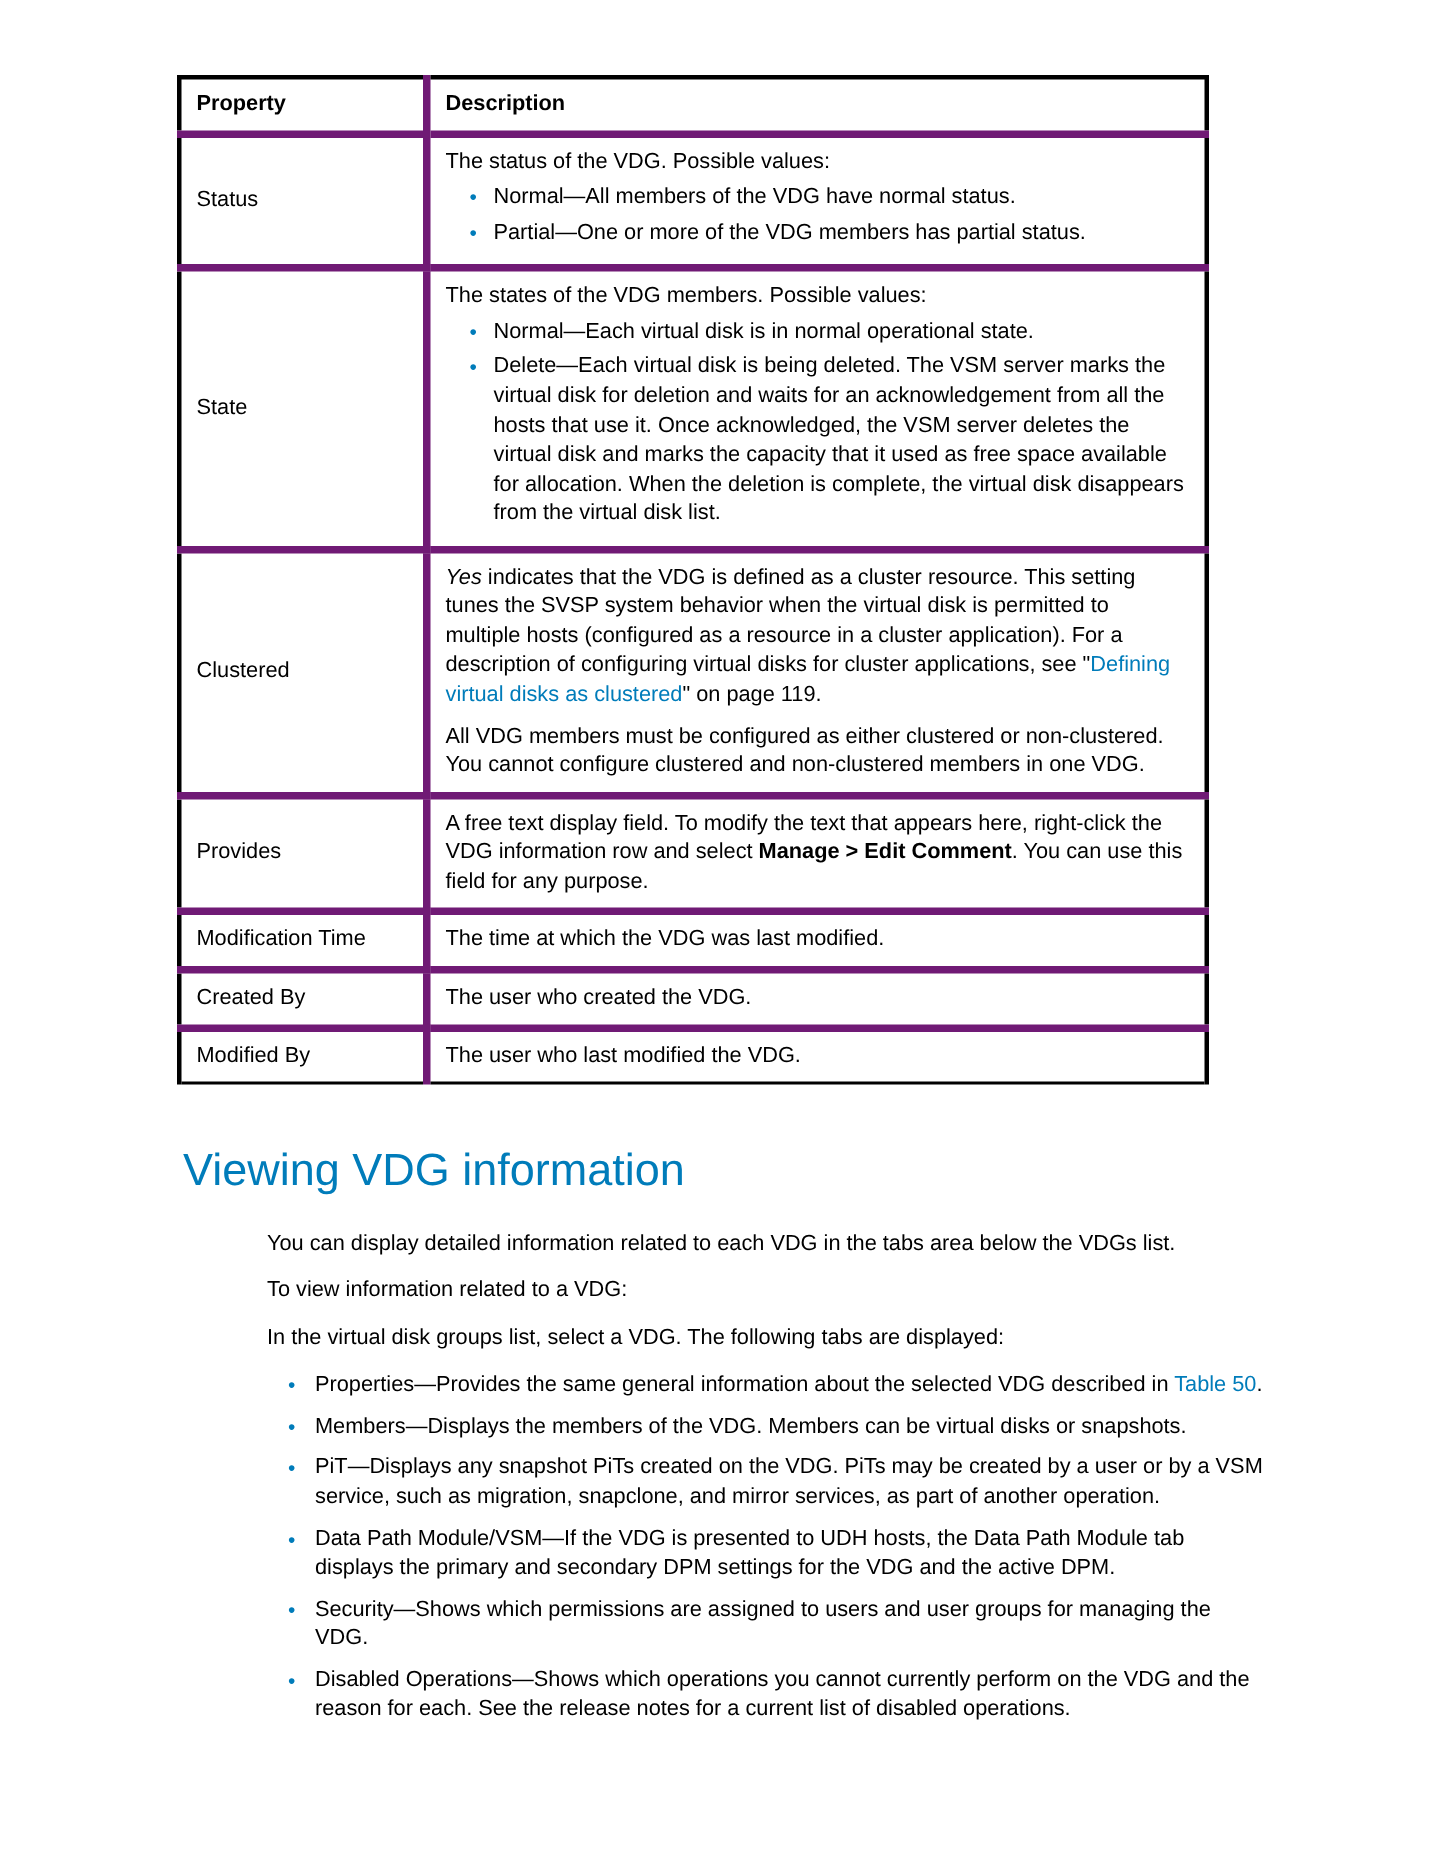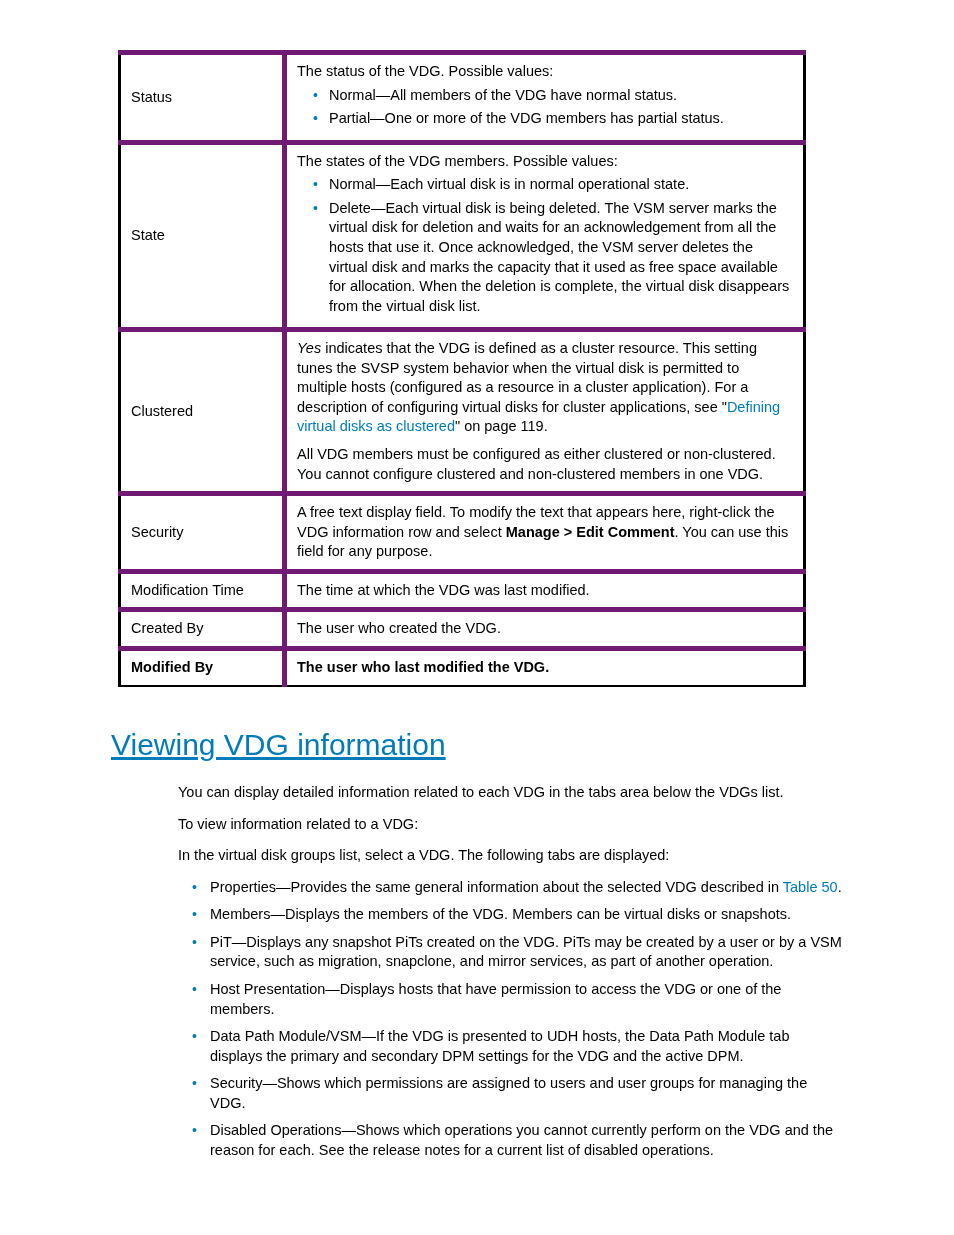--- a/index.html
+++ b/index.html
@@ -34,21 +34,21 @@
     border-bottom: 1px solid #000;
   }
   table.props th:first-child, table.props td:first-child {
     width: 165px;
     border-left: none;
   }
   table.props th:last-child, table.props td:last-child {
     border-right: none;
   }
   table.props tr:first-child th { border-top: none; }
-  table.props tr:last-child td { border-bottom: none; font-weight: bold; }
+  table.props tr:last-child td { border-bottom: none; }
   .cell-intro { margin-bottom: 4px; }
   .cell-para { margin-top: 8px; }
   ul.inner {
     list-style: none;
     padding-left: 16px;
   }
   ul.inner li {
     position: relative;
     padding-left: 16px;
     margin: 4px 0;
@@ -59,22 +59,21 @@
     left: 0;
     color: #007cba;
     font-size: 14px;
   }
   .heading {
     font-size: 30px;
     color: #007cba;
     font-weight: 300;
     margin-top: 38px;
     margin-bottom: 18px;
-    margin-left: 1px;
-    text-decoration: underline;
+    margin-left: 12px;
   }
   .body-para {
     margin-left: 68px;
     margin-bottom: 12px;
   }
   ul.outer {
     list-style: none;
     margin-left: 82px;
   }
   ul.outer li {
@@ -91,20 +90,24 @@
   }
   .link { color: #007cba; }
   .bold { font-weight: 600; }
   .italic { font-style: italic; }
 </style>
 </head>
 <body>
 
 <table class="props">
   <tbody>
+      <tr>
+    <th>Property</th>
+    <th>Description</th>
+  </tr>
 
   <tr>
     <td>Status</td>
     <td>
       <div class="cell-intro">The status of the VDG. Possible values:</div>
       <ul class="inner">
         <li>Normal—All members of the VDG have normal status.</li>
         <li>Partial—One or more of the VDG members has partial status.</li>
       </ul>
     </td>
@@ -123,21 +126,21 @@
 
   <tr>
     <td>Clustered</td>
     <td>
       <div><span class="italic">Yes</span><span> indicates that the VDG is defined as a cluster resource. This setting tunes the SVSP system behavior when the virtual disk is permitted to multiple hosts (configured as a resource in a cluster application). For a description of configuring virtual disks for cluster applications, see "</span><span class="link">Defining virtual disks as clustered</span><span>" on page 119.</span></div>
       <div class="cell-para">All VDG members must be configured as either clustered or non-clustered. You cannot configure clustered and non-clustered members in one VDG.</div>
     </td>
   </tr>
 
   <tr>
-    <td>Security</td>
+    <td>Provides</td>
     <td>
       <span>A free text display field. To modify the text that appears here, right-click the VDG information row and select </span><span class="bold">Manage &gt; Edit Comment</span><span>. You can use this field for any purpose.</span>
     </td>
   </tr>
 
   <tr>
     <td>Modification Time</td>
     <td>The time at which the VDG was last modified.</td>
   </tr>
   <tr>
@@ -154,17 +157,16 @@
 <h2 class="heading">Viewing VDG information</h2>
 
 <p class="body-para">You can display detailed information related to each VDG in the tabs area below the VDGs list.</p>
 <p class="body-para">To view information related to a VDG:</p>
 <p class="body-para">In the virtual disk groups list, select a VDG. The following tabs are displayed:</p>
 
 <ul class="outer">
   <li><span>Properties—Provides the same general information about the selected VDG described in </span><span class="link">Table 50</span><span>.</span></li>
   <li>Members—Displays the members of the VDG. Members can be virtual disks or snapshots.</li>
   <li>PiT—Displays any snapshot PiTs created on the VDG. PiTs may be created by a user or by a VSM service, such as migration, snapclone, and mirror services, as part of another operation.</li>
-  <li>Host Presentation—Displays hosts that have permission to access the VDG or one of the members.</li>
   <li>Data Path Module/VSM—If the VDG is presented to UDH hosts, the Data Path Module tab displays the primary and secondary DPM settings for the VDG and the active DPM.</li>
   <li>Security—Shows which permissions are assigned to users and user groups for managing the VDG.</li>
   <li>Disabled Operations—Shows which operations you cannot currently perform on the VDG and the reason for each. See the release notes for a current list of disabled operations.</li>
 </ul>
 
 </body></html>

